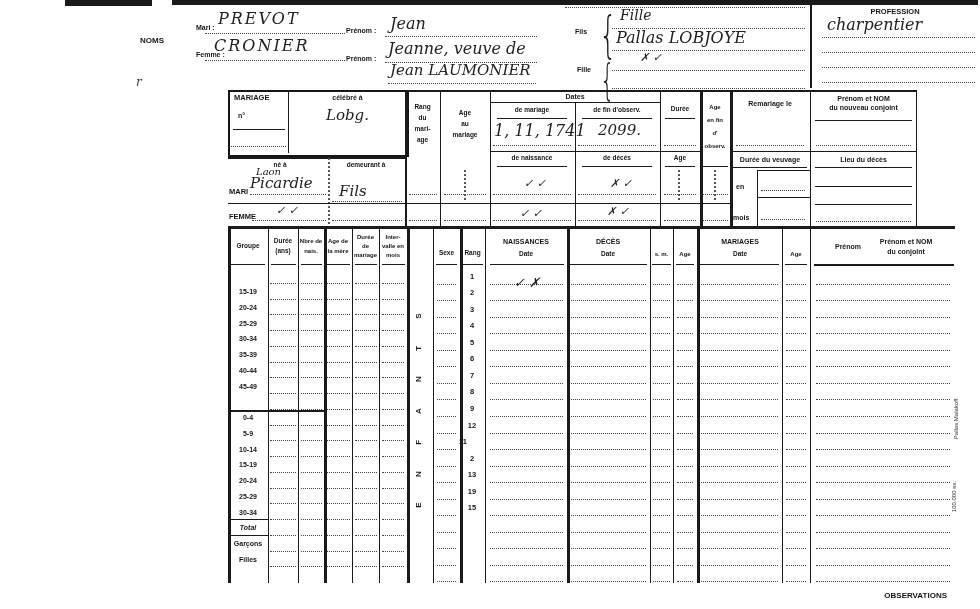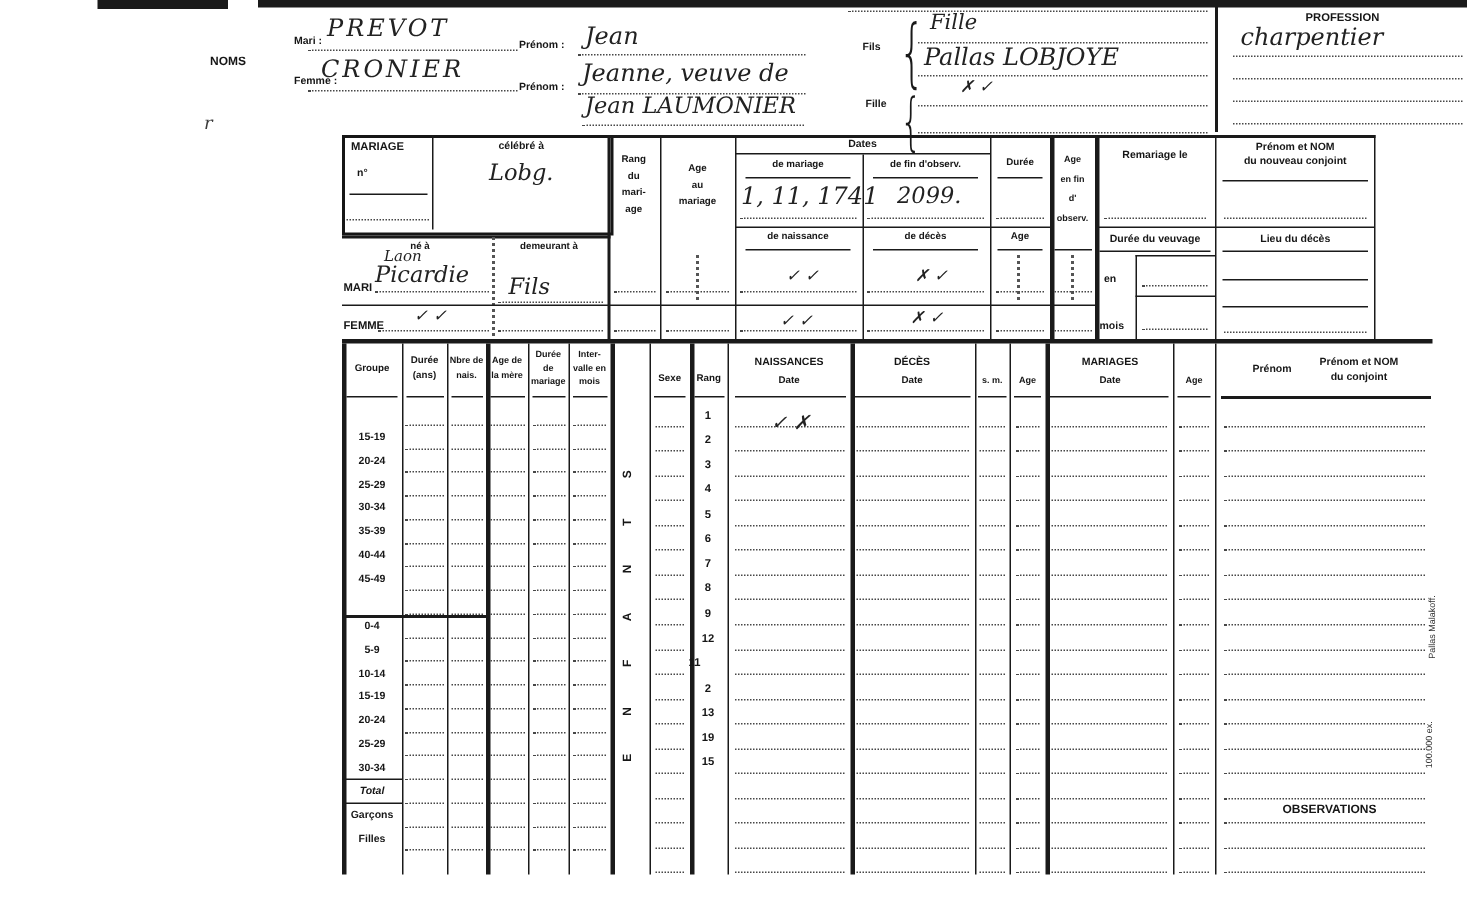--- a/index.html
+++ b/index.html
@@ -537,15 +537,15 @@
       <div class="lbl" style="left: 411px; top: 406.5px; width: 16px; text-align: center; font-size: 8px; transform: rotate(-90deg);">A</div>
       <div class="lbl" style="left: 411px; top: 438px; width: 16px; text-align: center; font-size: 8px; transform: rotate(-90deg);">F</div>
       <div class="lbl" style="left: 411px; top: 469.5px; width: 16px; text-align: center; font-size: 8px; transform: rotate(-90deg);">N</div>
       <div class="lbl" style="left: 411px; top: 501px; width: 16px; text-align: center; font-size: 8px; transform: rotate(-90deg);">E</div>
     </div>
 
   <div class="hw" style="left:514px;top:276px;font-size:13px">✓ ✗</div>
 
   <div class="lbl rot" style="left:925px;top:405px;width:62px;font-size:6px;font-weight:normal;color:#333">Pallas  Malakoff.</div>
   <div class="lbl rot" style="left:928px;top:483px;width:52px;font-size:6px;font-weight:normal;color:#333">100.000  ex.</div>
-  <div class="lbl" style="left:855px;top:536px;width:92px;font-size:8px;text-align:left">OBSERVATIONS</div>
+  <div class="lbl" style="left:855px;top:592px;width:92px;font-size:8px;text-align:right">OBSERVATIONS</div>
 
 </div>
 
 </body></html>

